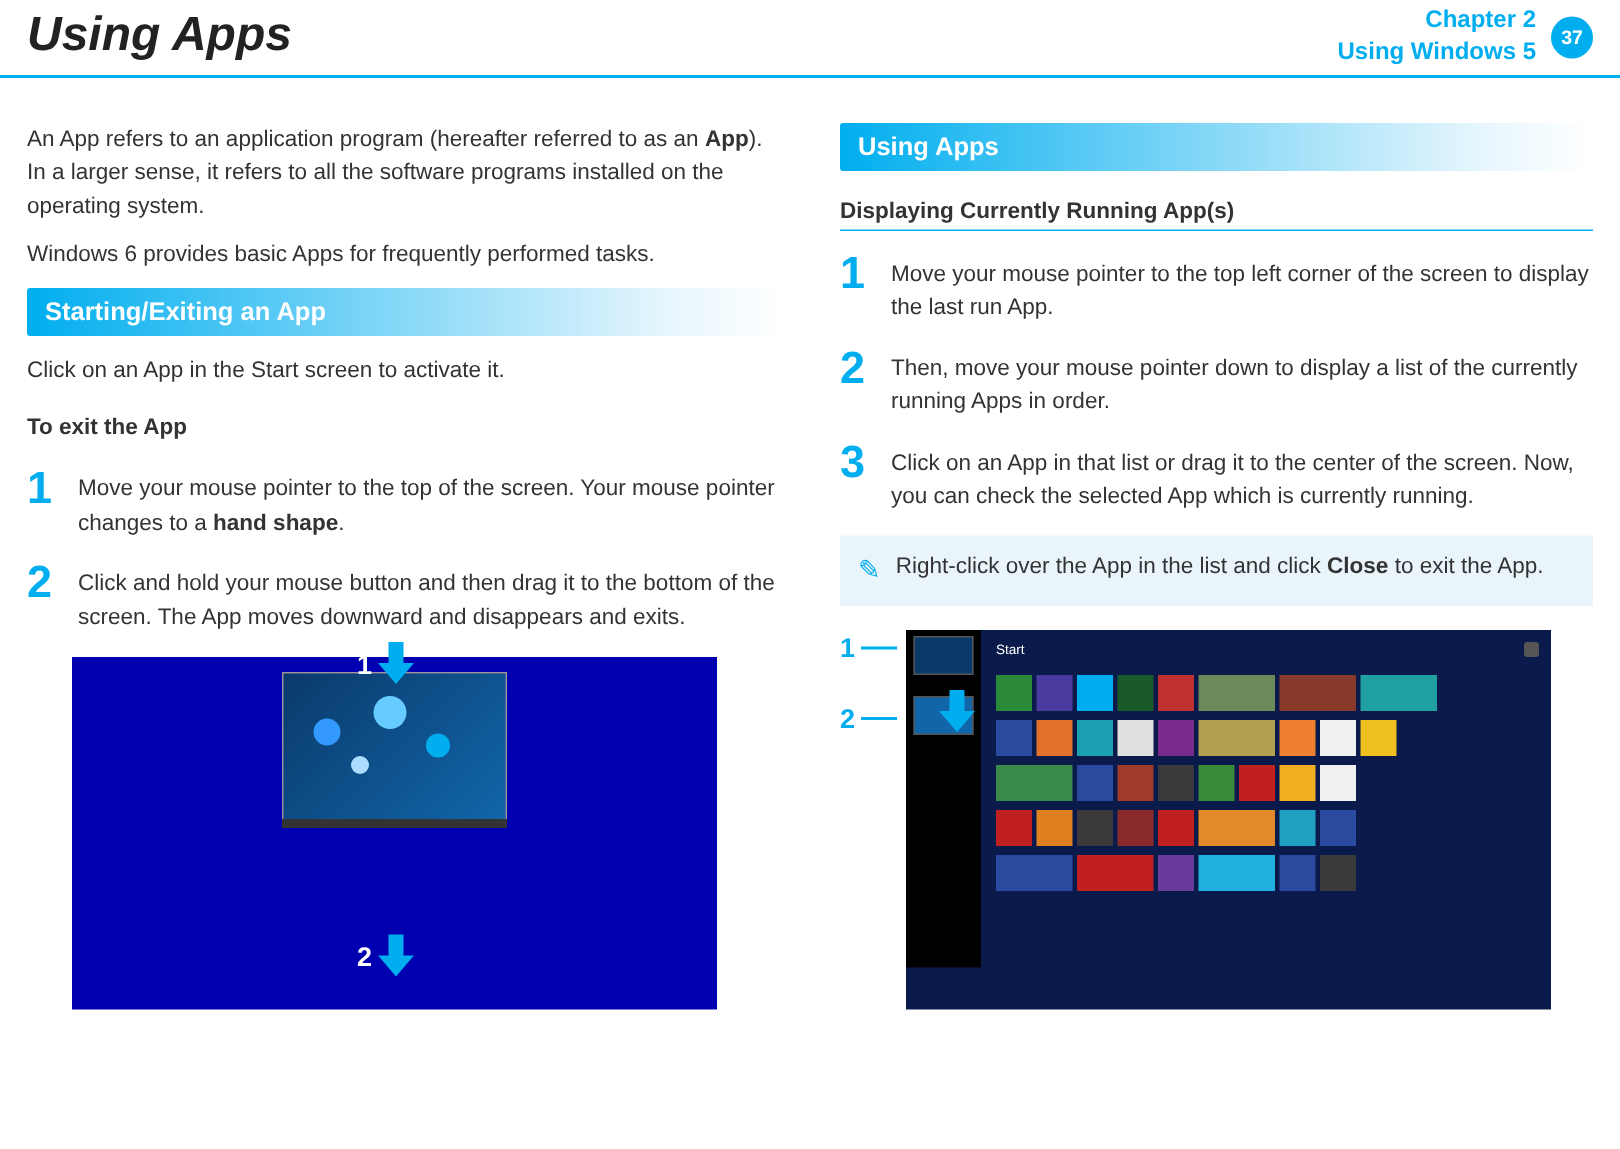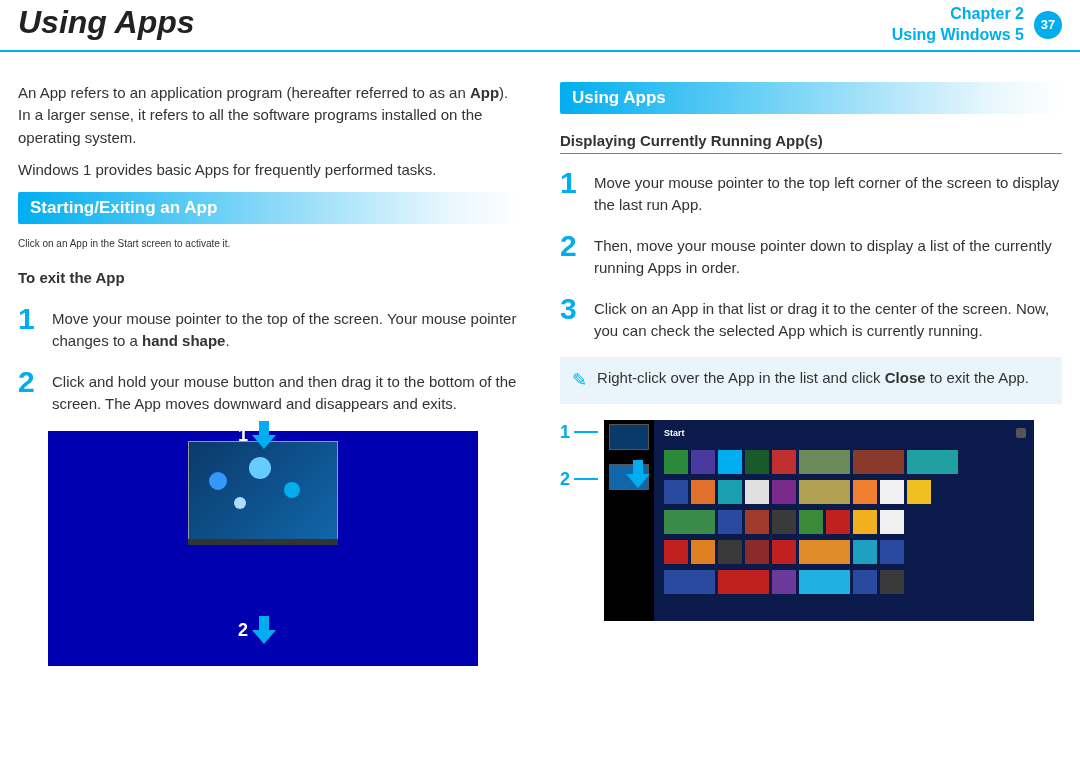--- a/index.html
+++ b/index.html
@@ -66,21 +66,21 @@
     background: linear-gradient(to right, #00aeef, #e6f6fd 85%, #fff);
     color: #fff;
     font-weight: bold;
     font-size: 17px;
     padding: 6px 12px;
     margin-top: 4px;
     margin-bottom: 12px;
     border-radius: 2px;
   }
   .plain-text {
-    font-size: 10px;
+    font-size: 15px;
     line-height: 1.5;
     margin-bottom: 12px;
   }
   .sub-head {
     font-weight: bold;
     font-size: 15px;
     border-bottom: 1px solid #00aeef;
     padding-bottom: 4px;
     margin-bottom: 14px;
     margin-top: 18px;
@@ -185,25 +185,24 @@
   .fig2-callouts {
     display: flex;
     flex-direction: column;
     gap: 26px;
     padding-top: 2px;
   }
   .fig2-callouts .callout-num { color: #00aeef; }
   .hline { width: 24px; height: 2px; background: #00aeef; margin-top: 9px;}
   .figure2 {
     width: 430px;
-    height: 201px;
+    height: 253px;
     background: #0a1a4a;
     position: relative;
     overflow: hidden;
-    font-weight: bold;
   }
   .fig2-sidebar {
     position: absolute;
     left: 0; top: 0;
     width: 50px; height: 225px;
     background: #000;
   }
   .fig2-thumb-sb {
     position: absolute;
     width: 40px; height: 26px;
@@ -258,21 +257,21 @@
   </div>
 </div>
 
 <div class="columns">
 
   <div class="col">
     <div class="intro">
       <p>
         <span>An App refers to an application program (hereafter referred to as an </span><b>App</b><span>). In a larger sense, it refers to all the software programs installed on the operating system.</span>
       </p>
-      <p>Windows 1 provides basic Apps for frequently performed tasks.</p>
+      <p>Windows 6 provides basic Apps for frequently performed tasks.</p>
     </div>
 
     <div class="section-title">Starting/Exiting an App</div>
     <div class="plain-text">Click on an App in the Start screen to activate it.</div>
 
     <div class="sub-head" style="border-bottom:none">To exit the App</div>
 
     <div class="step">
       <div class="step-num">1</div>
       <div class="step-text">

